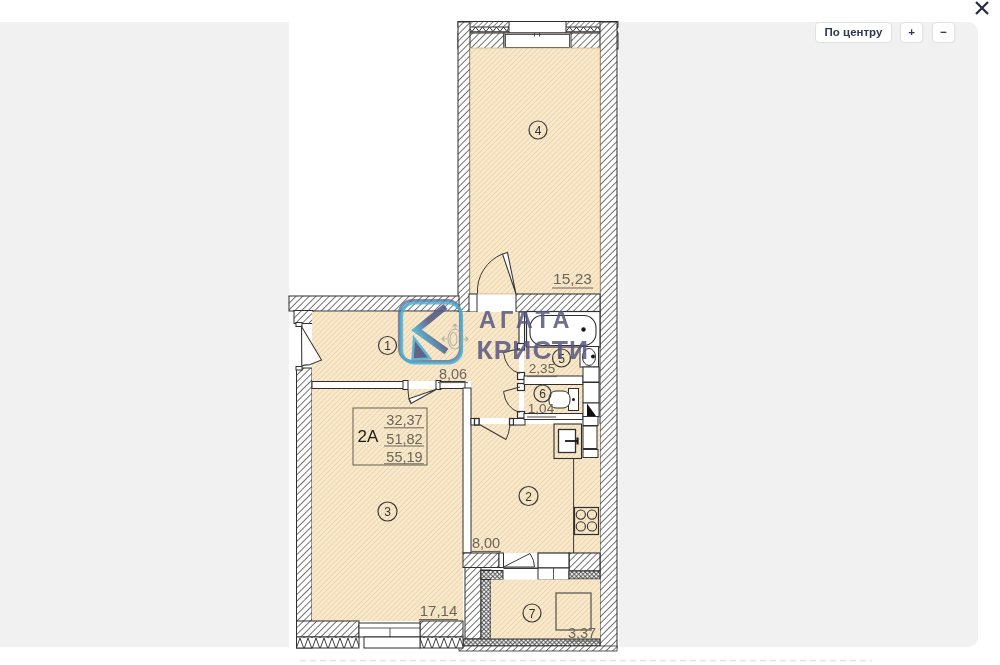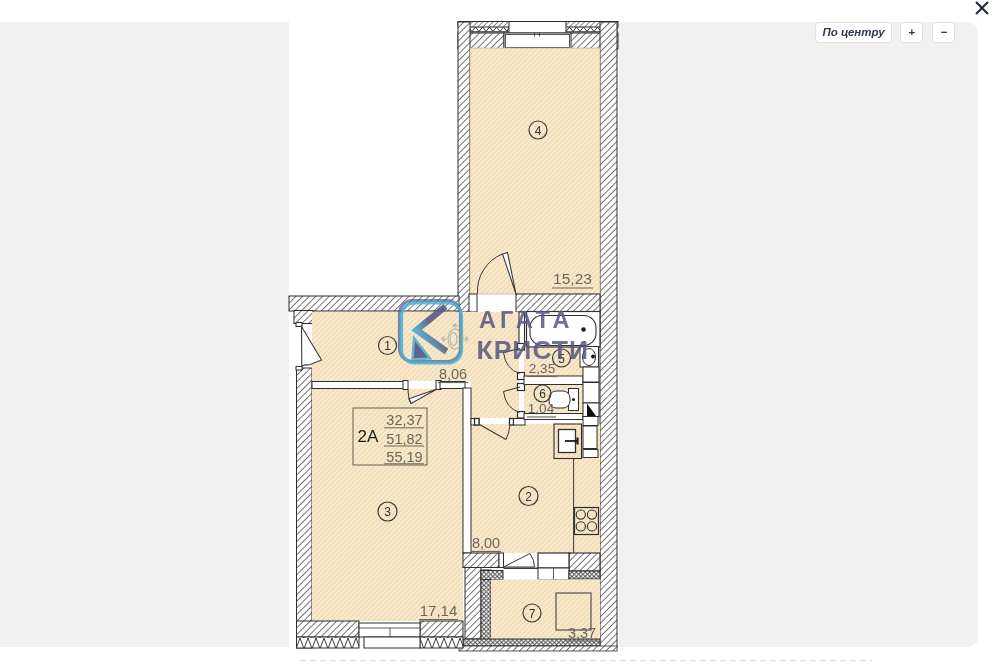--- a/index.html
+++ b/index.html
@@ -1,20 +1,20 @@
 <!DOCTYPE html>
 <html><head>
 <meta charset="utf-8">
 <style>
 html,body{margin:0;padding:0;width:1000px;height:665px;background:#ffffff;overflow:hidden;
 font-family:"Liberation Sans",sans-serif;}
 .panel{position:absolute;left:0;top:22px;width:978px;height:625px;background:#f1f1f2;border-radius:0 10px 10px 0;}
 .planbg{position:absolute;left:289px;top:22px;width:330px;height:625px;background:#ffffff;}
 .btn{position:absolute;top:22px;height:19px;background:#fff;border:1px solid #e0e0e0;border-radius:4px;
-color:#2f3850;font-size:11.5px;font-weight:600;line-height:19px;text-align:center;box-sizing:content-box;font-style:italic;}
+color:#2f3850;font-size:11.5px;font-weight:600;line-height:19px;text-align:center;box-sizing:content-box;}
 #svgplan{position:absolute;left:0;top:0;}
 </style>
 </head>
 <body>
 
 <div class="panel"></div>
 
 <div class="planbg"></div>
 <svg id="svgplan" width="1000" height="665" viewBox="0 0 1000 665">
 <defs>

